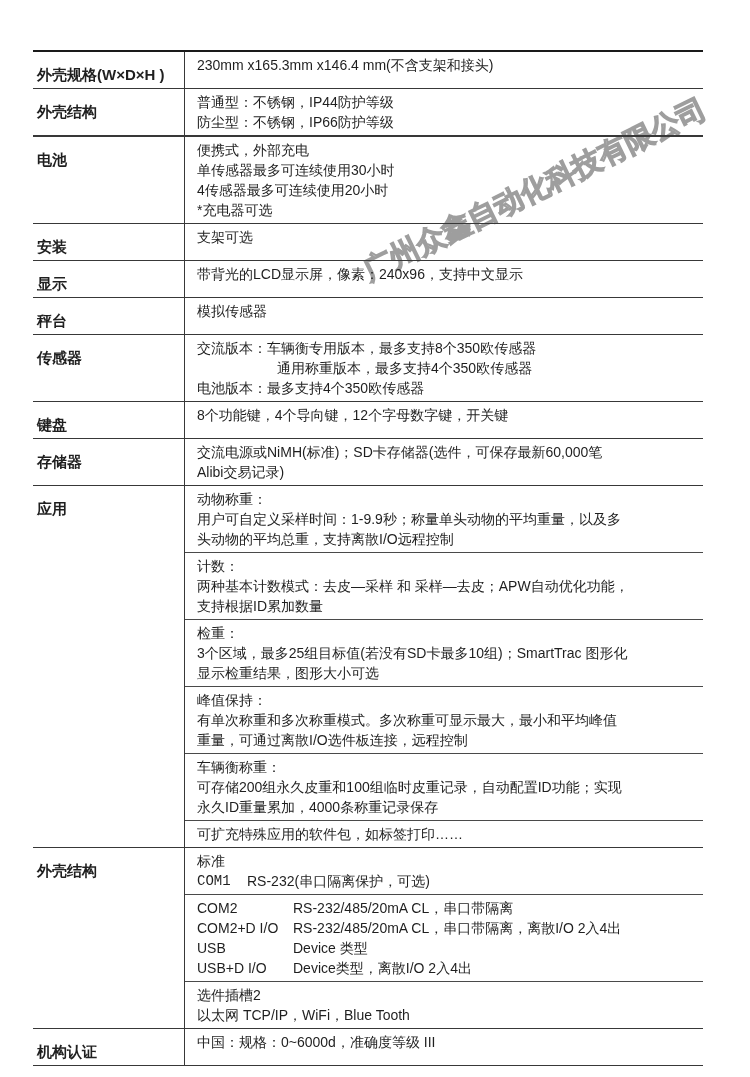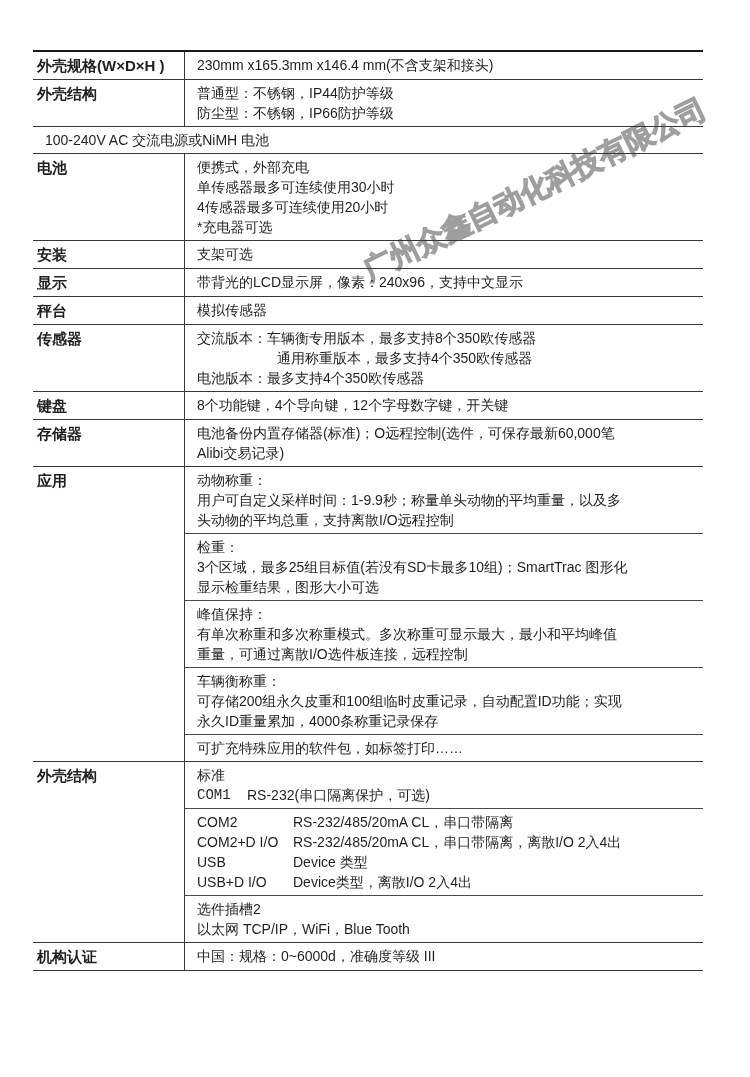--- a/index.html
+++ b/index.html
@@ -25,21 +25,21 @@
   .spec-table{
     position:absolute;left:33px;top:50px;width:670px;
     border-top:2px solid #1a1a1a;
     z-index:2;
   }
   .row{display:flex;border-bottom:1.5px solid #383838;}
   .cell{box-sizing:border-box;}
   .label{
     flex:0 0 152px;width:152px;
     font-weight:bold;font-size:15px;line-height:20px;
-    padding:4px 4px 3px 4px;
+    padding:13px 4px 3px 4px;
     border-right:1.5px solid #383838;
   }
   .value{flex:1;min-width:0;overflow:hidden;}
   .block{font-size:14px;line-height:20px;padding:3px 6px 3px 12px;}
   .block + .block{border-top:1px solid #4a4a4a;}
   .line{white-space:nowrap;}
   .line.indent{padding-left:80px;}
   .cols{display:flex;}
   .c1{flex:0 0 96px;white-space:nowrap;}
   .c1.narrow{flex:0 0 50px;font-family:Liberation Mono, monospace;}
@@ -67,25 +67,20 @@
       <div class="cell label">外壳结构</div>
       <div class="cell value">
         <div class="block">
           <div class="line">普通型：不锈钢，IP44防护等级</div>
           <div class="line">防尘型：不锈钢，IP66防护等级</div>
         </div>
       </div>
     </div>
 
     <div class="row">
-      <div class="cell value">
-        <div class="block">
-          <div class="line">100-240V AC 交流电源或NiMH 电池</div>
-        </div>
-      </div>
     </div>
 
     <div class="row">
       <div class="cell label">电池</div>
       <div class="cell value">
         <div class="block">
           <div class="line">便携式，外部充电</div>
           <div class="line">单传感器最多可连续使用30小时</div>
           <div class="line">4传感器最多可连续使用20小时</div>
           <div class="line">*充电器可选</div>
@@ -137,35 +132,40 @@
         <div class="block">
           <div class="line">8个功能键，4个导向键，12个字母数字键，开关键</div>
         </div>
       </div>
     </div>
 
     <div class="row">
       <div class="cell label">存储器</div>
       <div class="cell value">
         <div class="block">
-          <div class="line">电池备份内置存储器(标准)；O远程控制(选件，可保存最新60,000笔</div>
+          <div class="line">交流电源或NiMH(标准)；SD卡存储器(选件，可保存最新60,000笔</div>
           <div class="line">Alibi交易记录)</div>
         </div>
       </div>
     </div>
 
     <div class="row">
       <div class="cell label">应用</div>
       <div class="cell value">
         <div class="block">
           <div class="line">动物称重：</div>
           <div class="line">用户可自定义采样时间：1-9.9秒；称量单头动物的平均重量，以及多</div>
           <div class="line">头动物的平均总重，支持离散I/O远程控制</div>
         </div>
         <div class="block">
+          <div class="line">计数：</div>
+          <div class="line">两种基本计数模式：去皮—采样 和 采样—去皮；APW自动优化功能，</div>
+          <div class="line">支持根据ID累加数量</div>
+        </div>
+        <div class="block">
           <div class="line">检重：</div>
           <div class="line">3个区域，最多25组目标值(若没有SD卡最多10组)；SmartTrac 图形化</div>
           <div class="line">显示检重结果，图形大小可选</div>
         </div>
         <div class="block">
           <div class="line">峰值保持：</div>
           <div class="line">有单次称重和多次称重模式。多次称重可显示最大，最小和平均峰值</div>
           <div class="line">重量，可通过离散I/O选件板连接，远程控制</div>
         </div>
         <div class="block">

